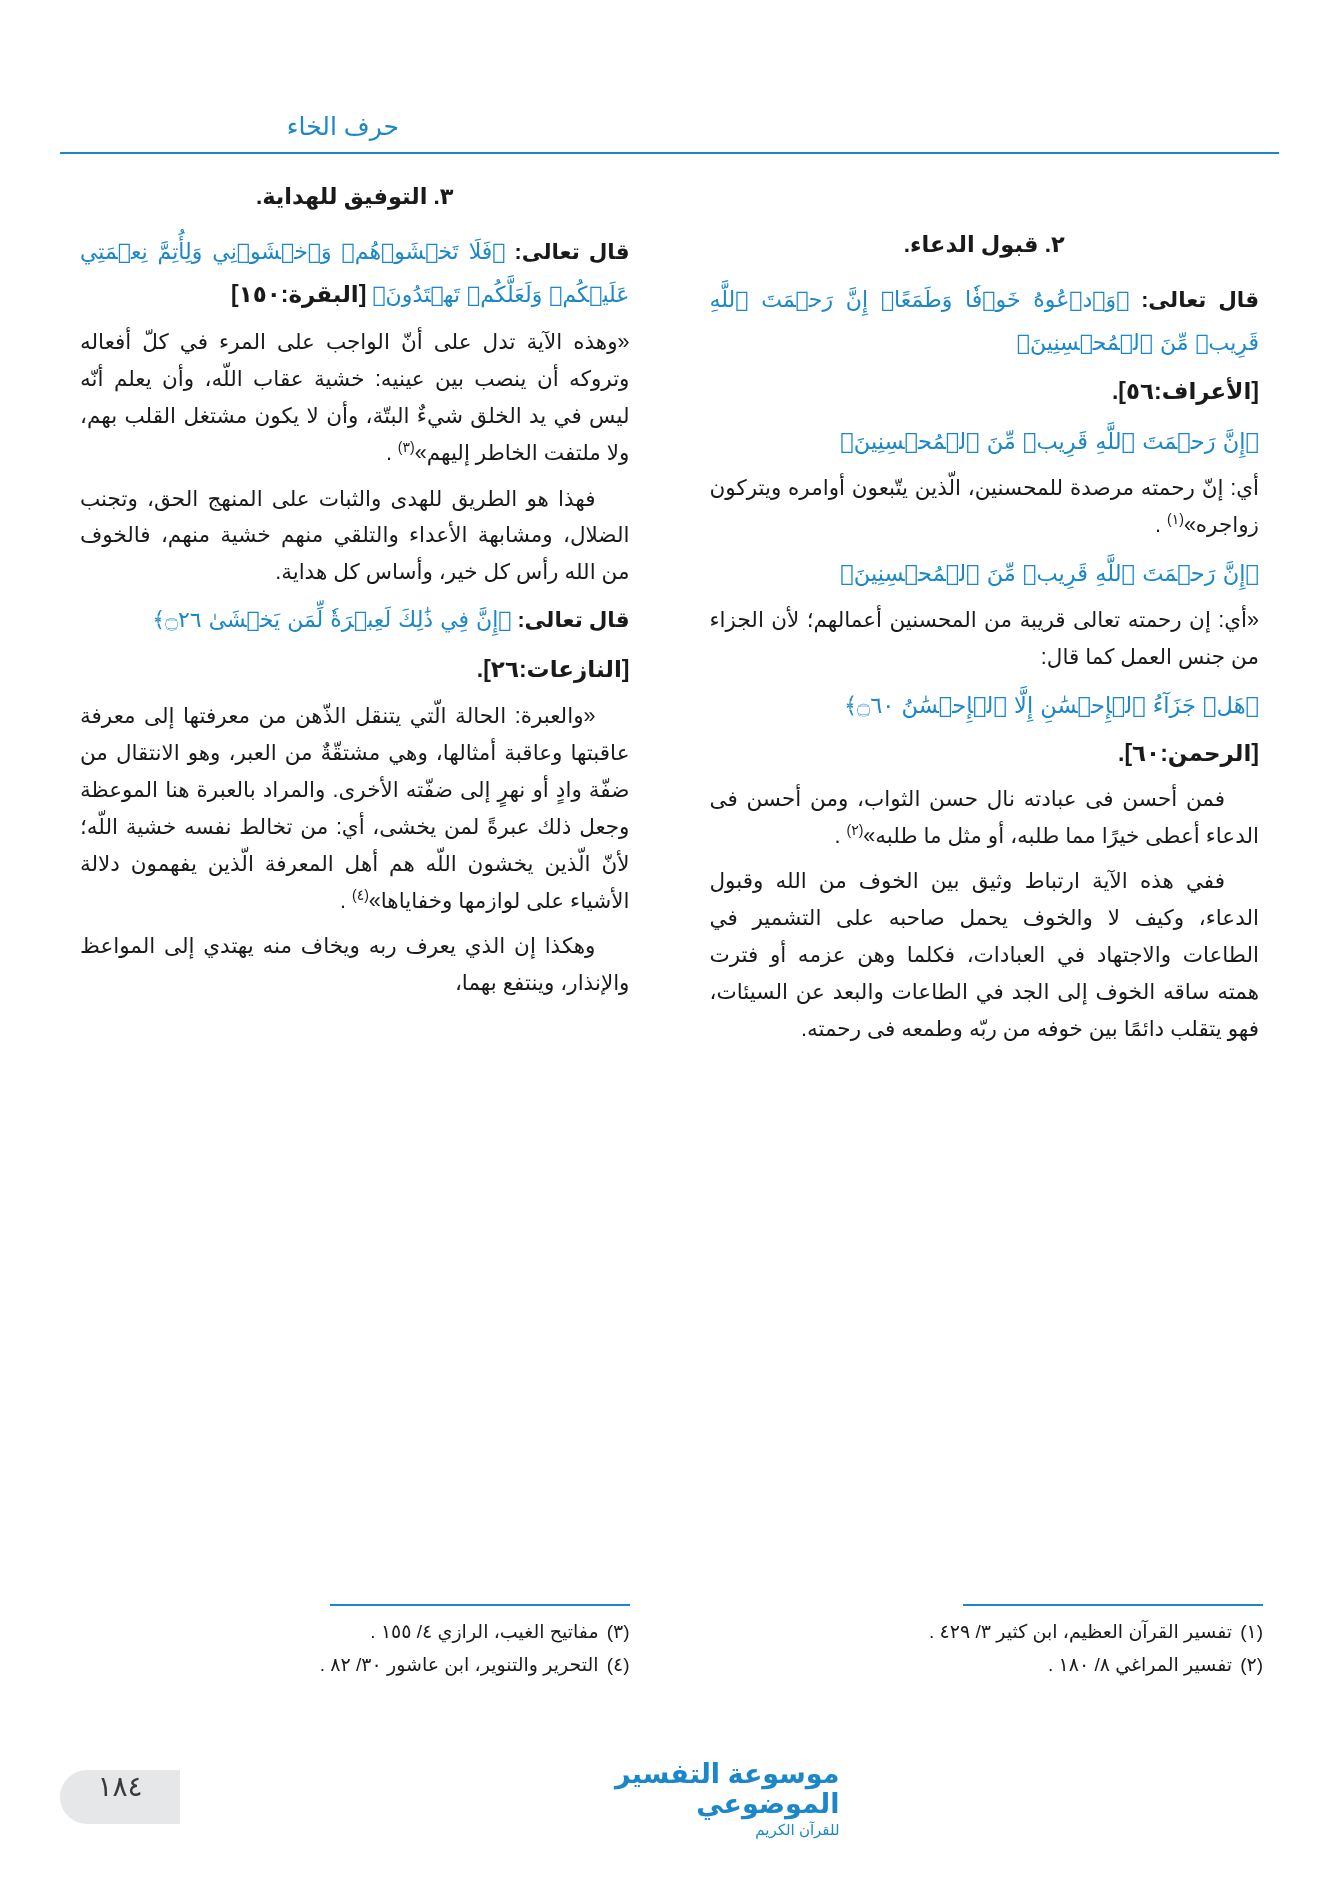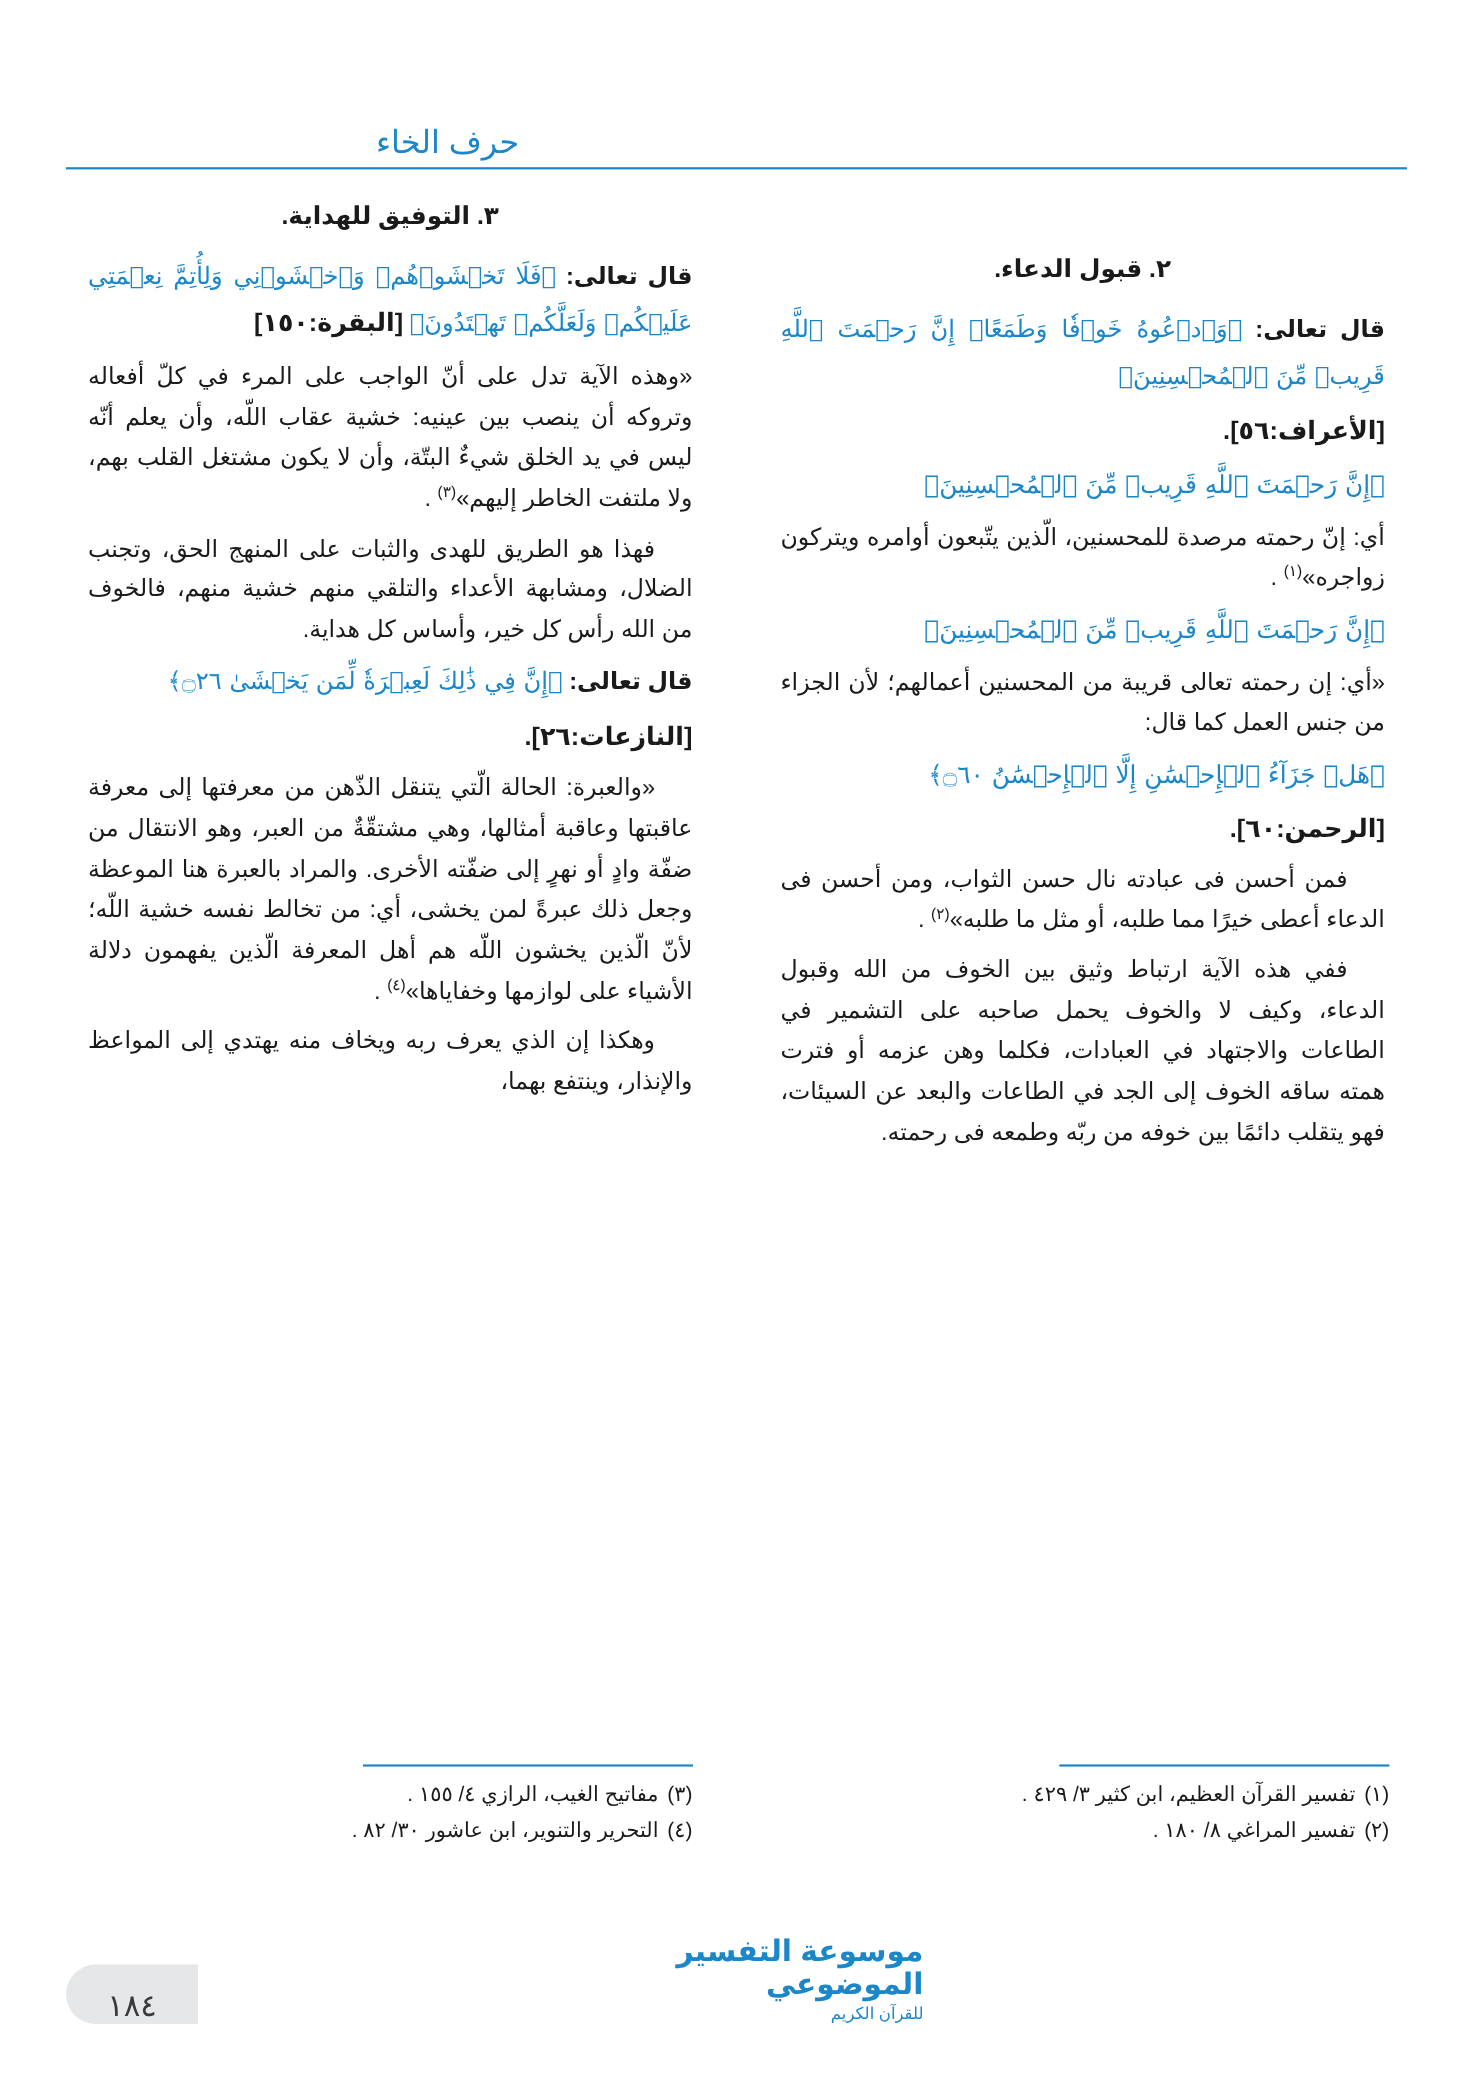--- a/index.html
+++ b/index.html
@@ -24,23 +24,23 @@
   
   .header {
     position: absolute;
     top: 112px;
     right: 60px;
     left: 60px;
     height: 46px;
   }
   .header-title {
     position: absolute;
-    right: 807px;
+    right: 880px;
     top: 0;
-    font-size: 29px;
+    font-size: 25px;
     color: #1b87c9;
     letter-spacing: 0.5px;
     direction: rtl;
     white-space: nowrap;
   }
   .header-rule {
     position: absolute;
     left: 0;
     right: 0;
     top: 40px;
@@ -175,23 +175,22 @@
   }
   .pagebox {
     position: absolute;
     left: 60px;
     top: 16px;
     width: 120px;
     height: 54px;
     background: #e6e7e8;
     border-radius: 27px 0 0 27px;
     display: flex;
-    align-items: flex-end;
+    align-items: flex-start;
     justify-content: center;
-    margin-top: 16px;
   }
   .pagenum {
     font-size: 28px;
     color: #3a3a3a;
     letter-spacing: 1px;
   }
 </style>
 </head>
 <body>
 

